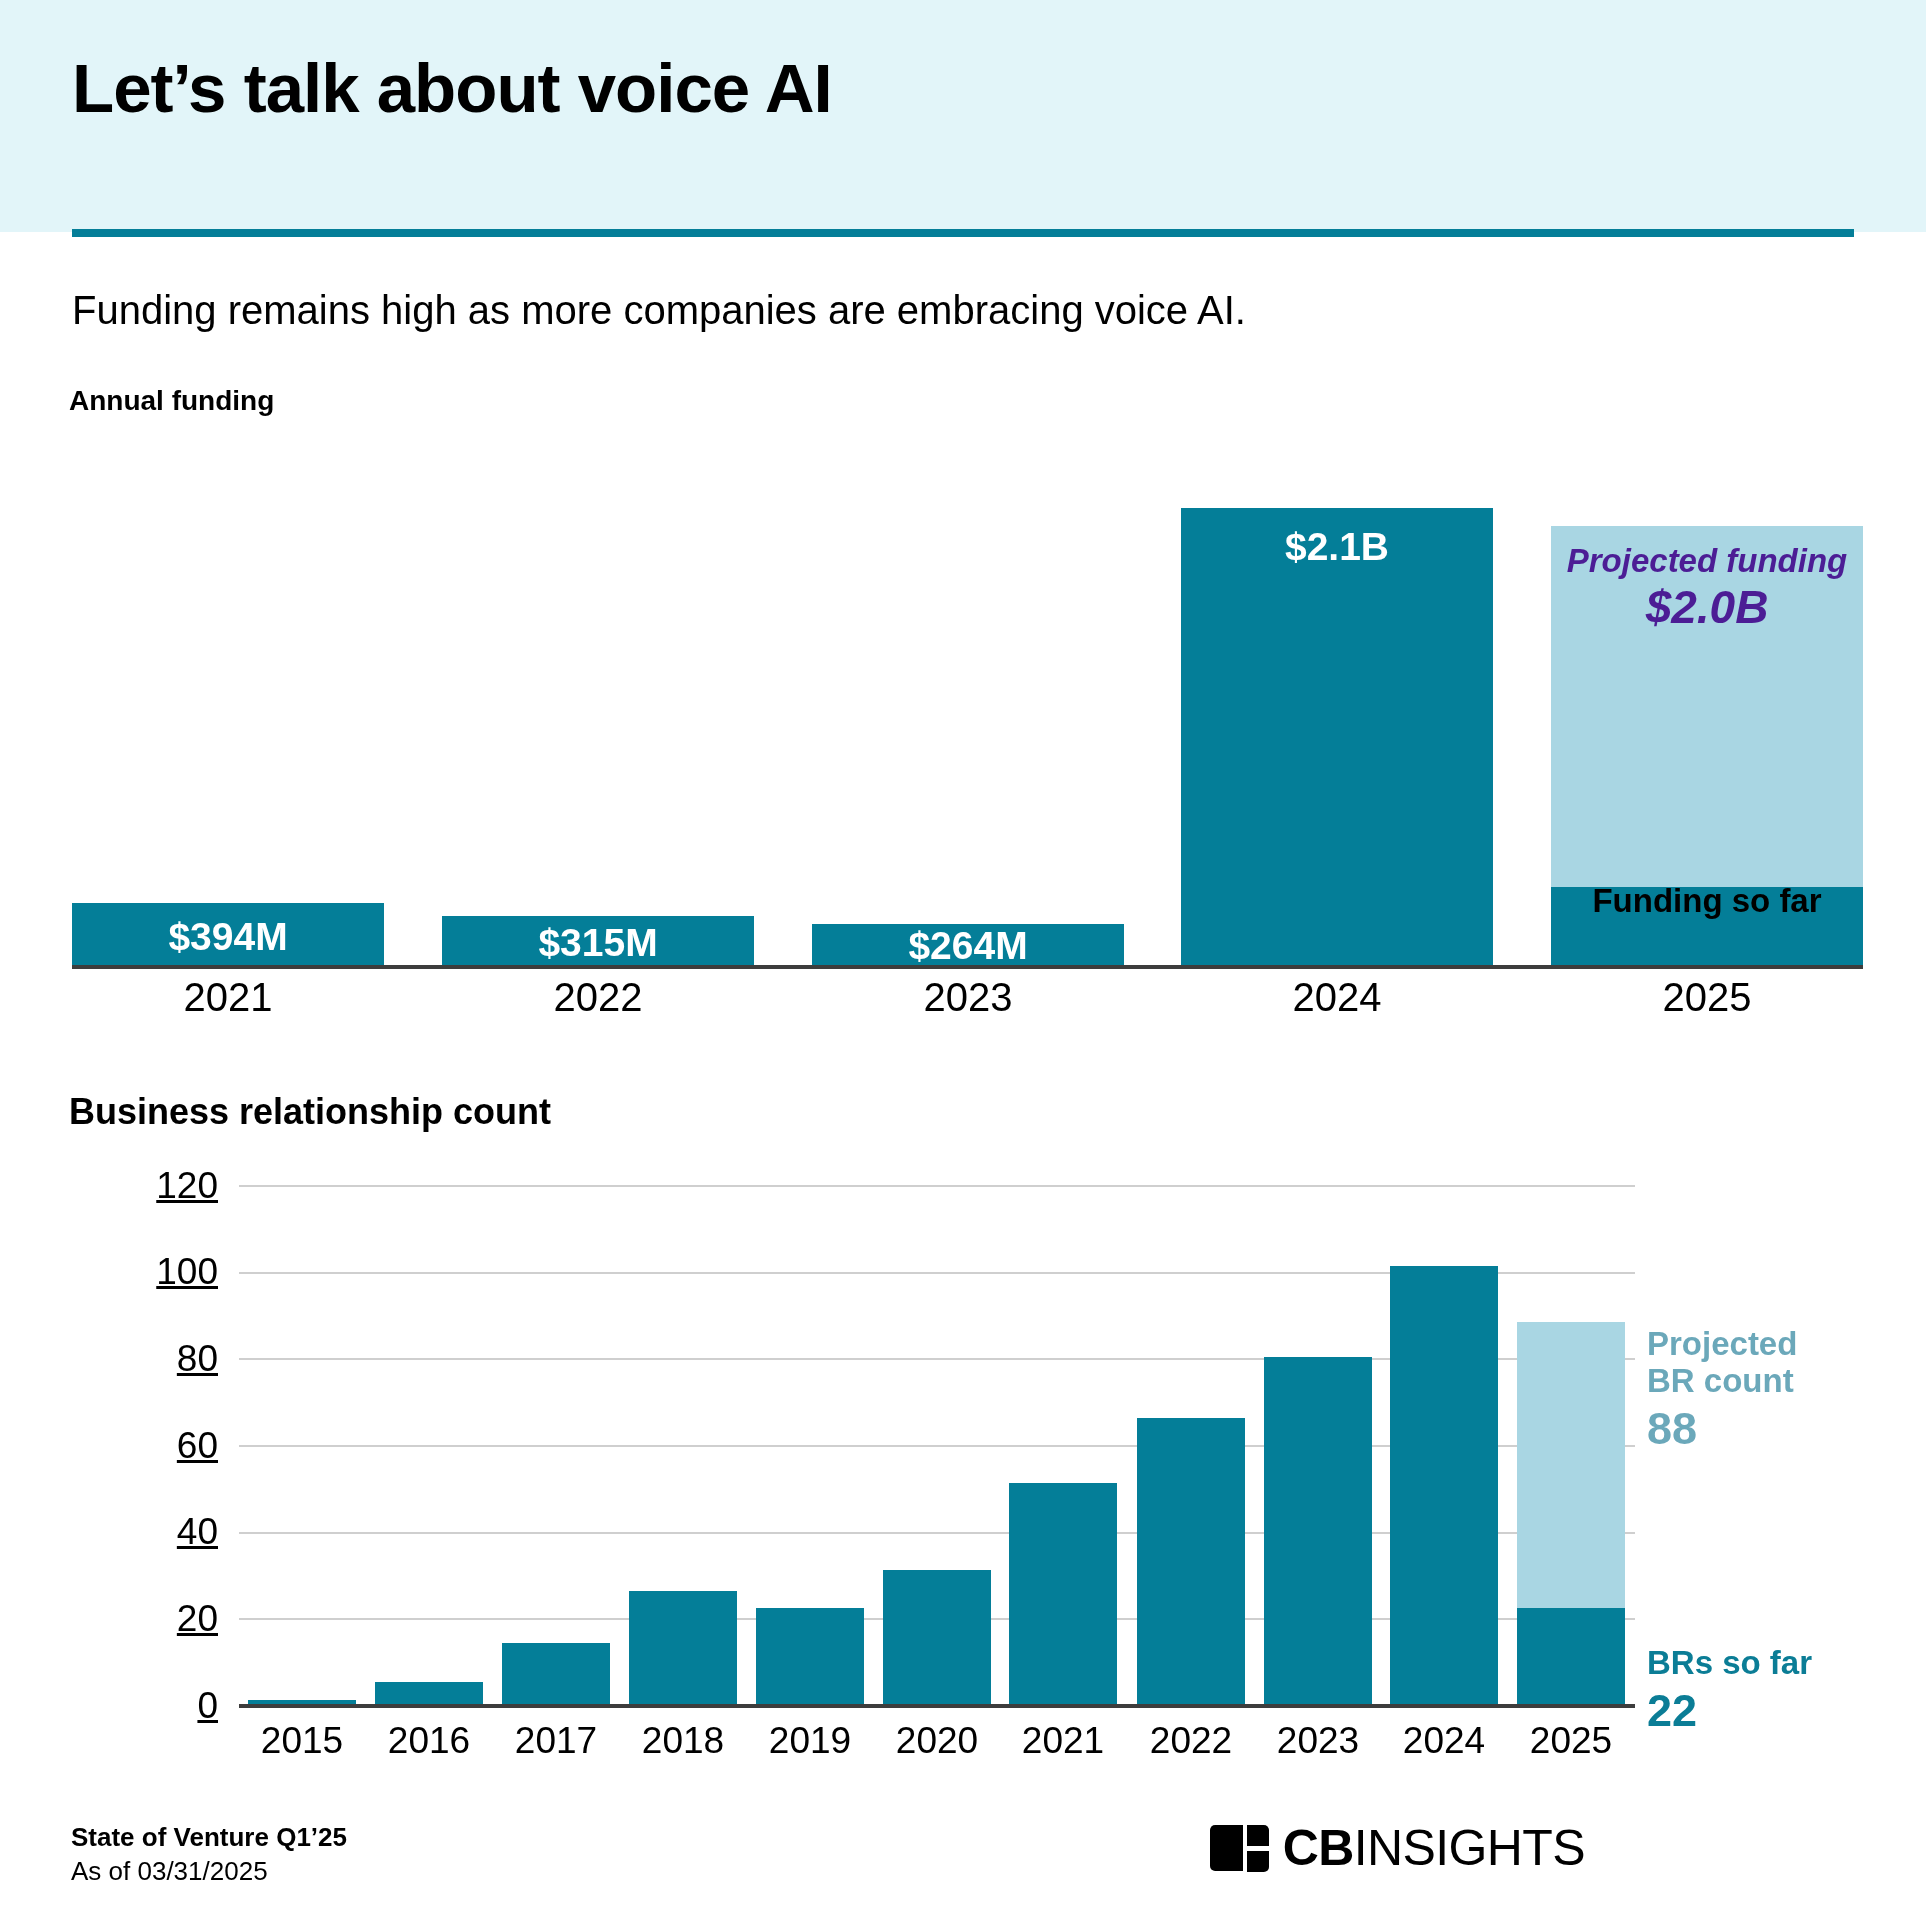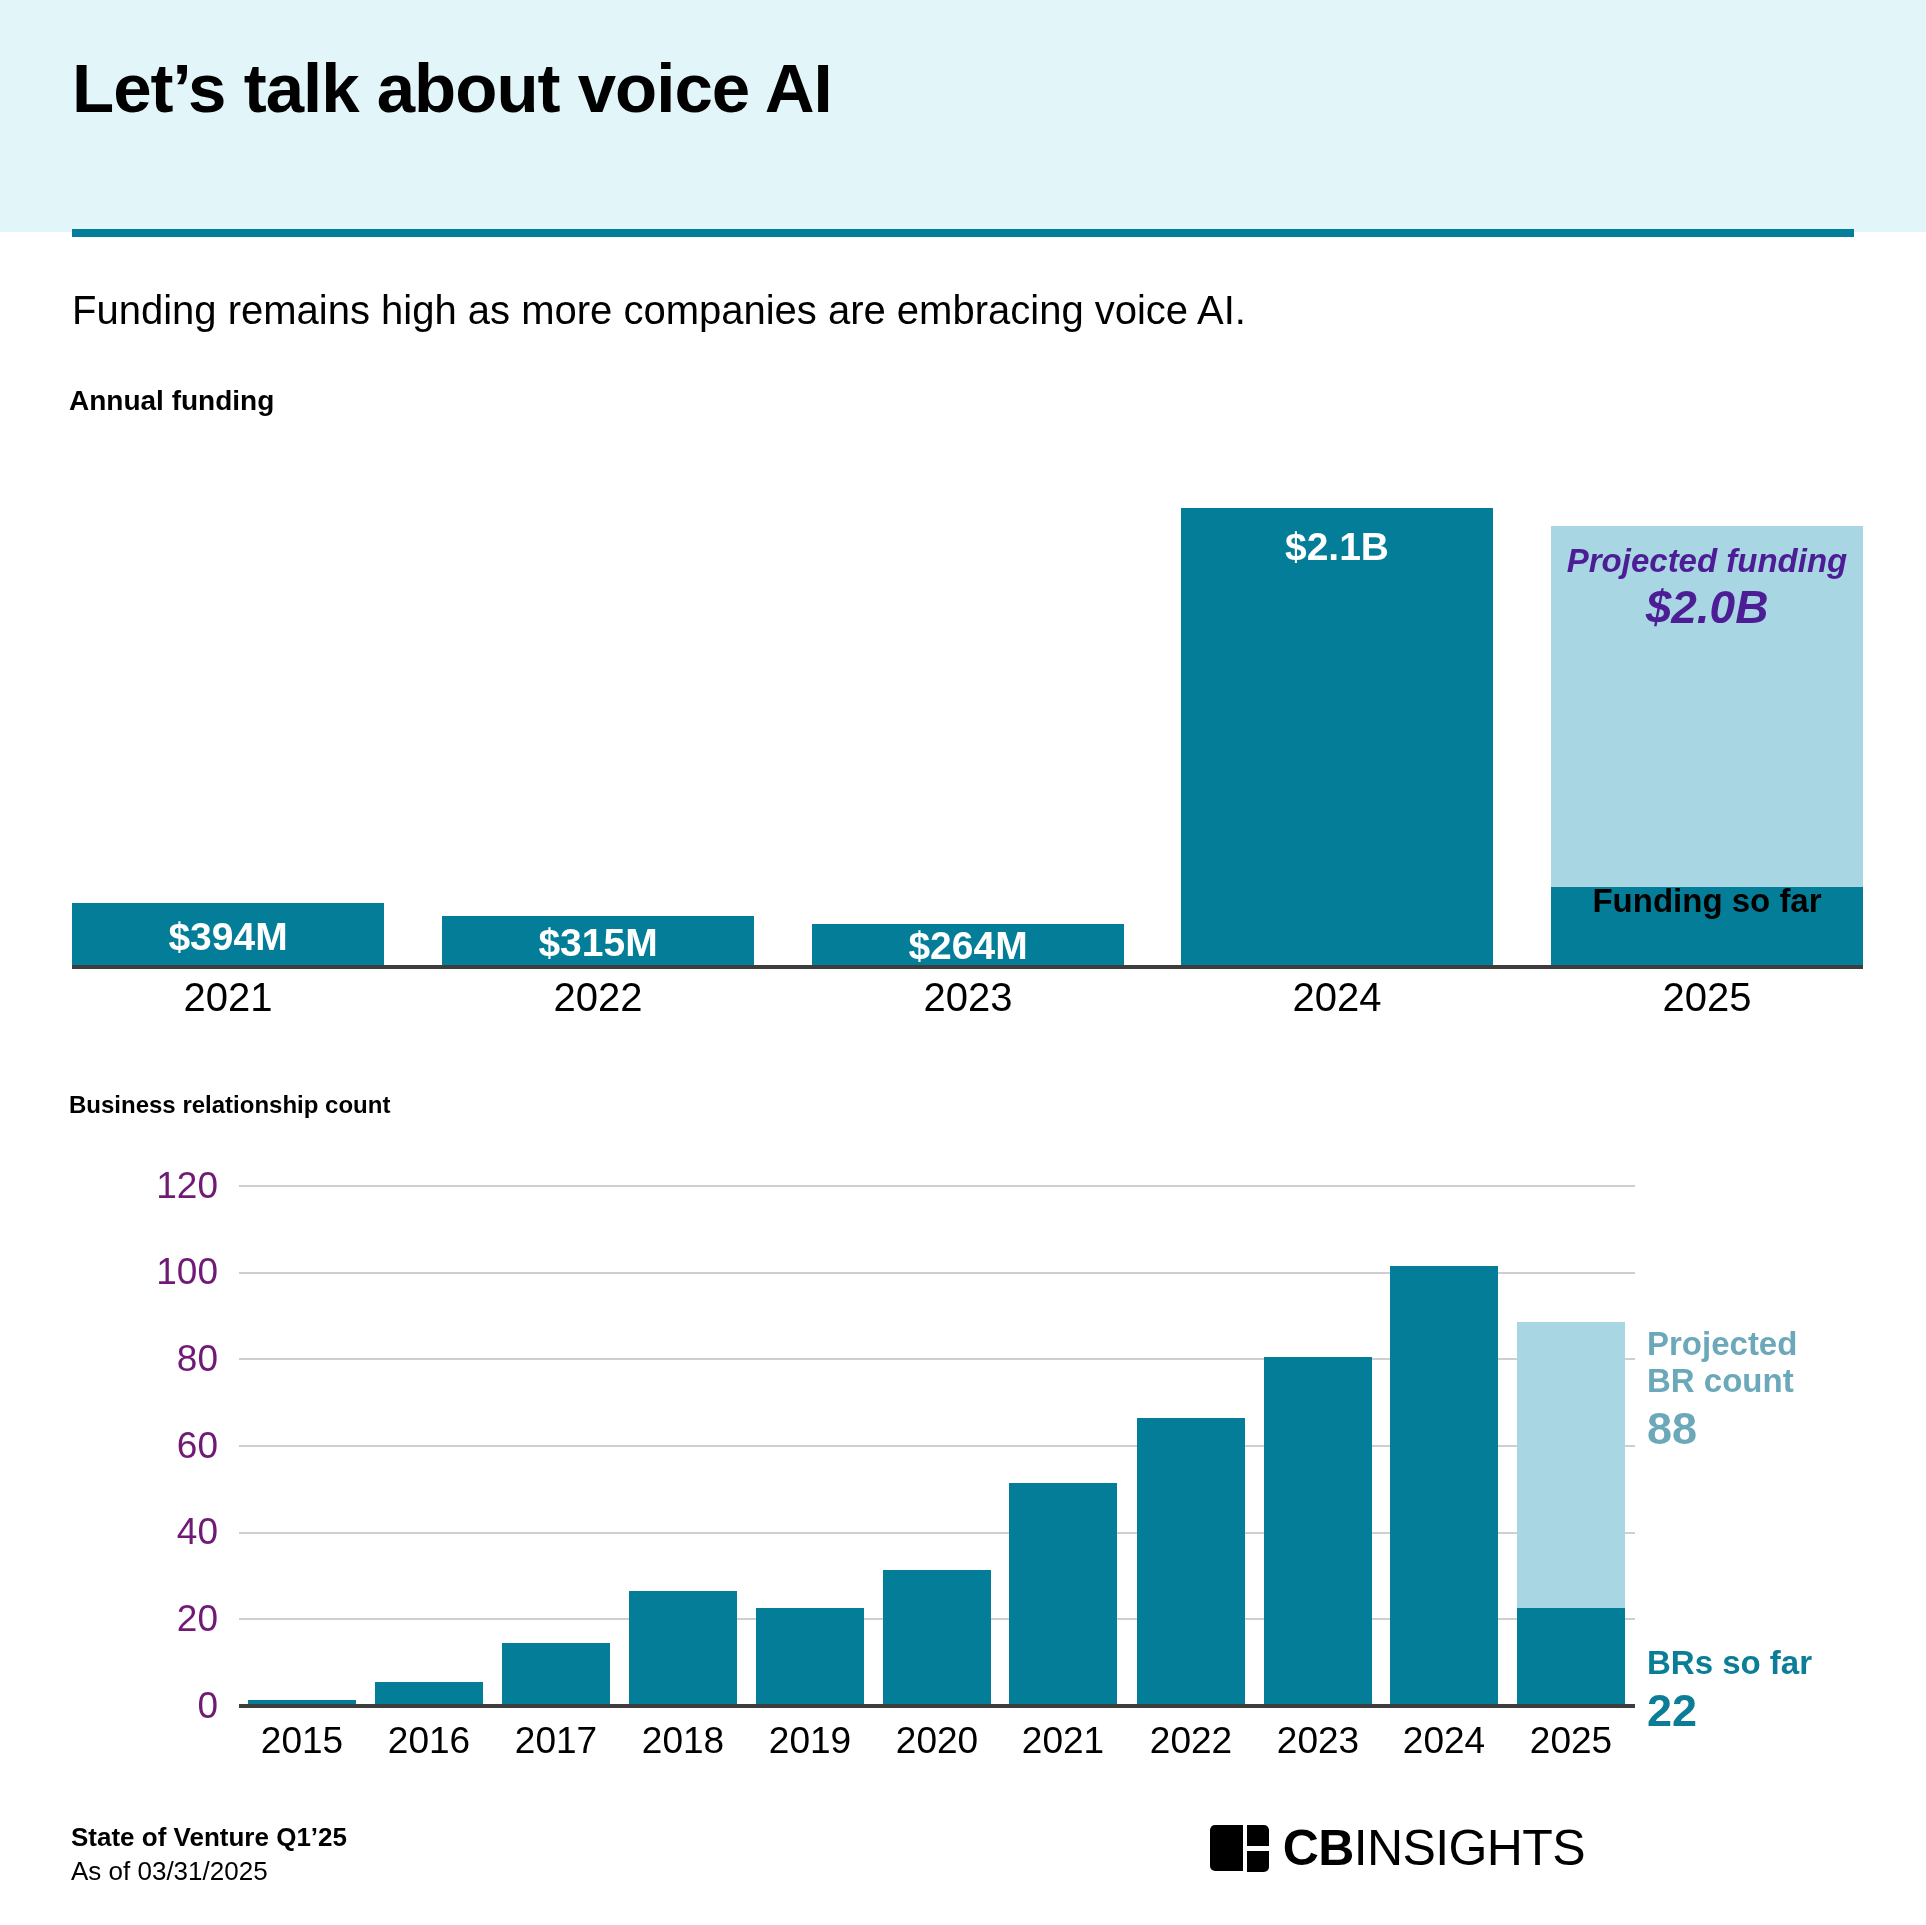--- a/index.html
+++ b/index.html
@@ -52,21 +52,21 @@
     position: absolute;
     left: 69px; top: 385px;
     font-size: 28px;
     font-weight: 700;
     color: #000000;
     white-space: nowrap;
   }
   #label-br-count {
     position: absolute;
     left: 69px; top: 1091px;
-    font-size: 24px;
+    font-size: 36px;
     font-weight: 700;
     color: #000000;
     white-space: nowrap;
   }
 
   
   #chart-funding {
     position: absolute;
     left: 72px; top: 475px;
     width: 1791px; height: 507px;
@@ -137,23 +137,24 @@
     left: 0; top: 1156px;
     width: 1926px; height: 642px;
   }
   #br-ylabels { position: absolute; left: 90px; top: 0; width: 128px; height: 559px; }
   .br-ytick {
     position: absolute;
     right: 0;
     width: 128px;
     text-align: right;
     font-size: 37px;
-    color: #701a75;
+    color: #000000;
     transform: translateY(-50%);
     white-space: nowrap;
+    text-decoration: underline;
   }
   #br-plot {
     position: absolute;
     left: 239px; top: 0;
     width: 1396px; height: 552px;
   }
   .br-grid {
     position: absolute;
     left: 0; width: 1396px;
     height: 1.9px;

